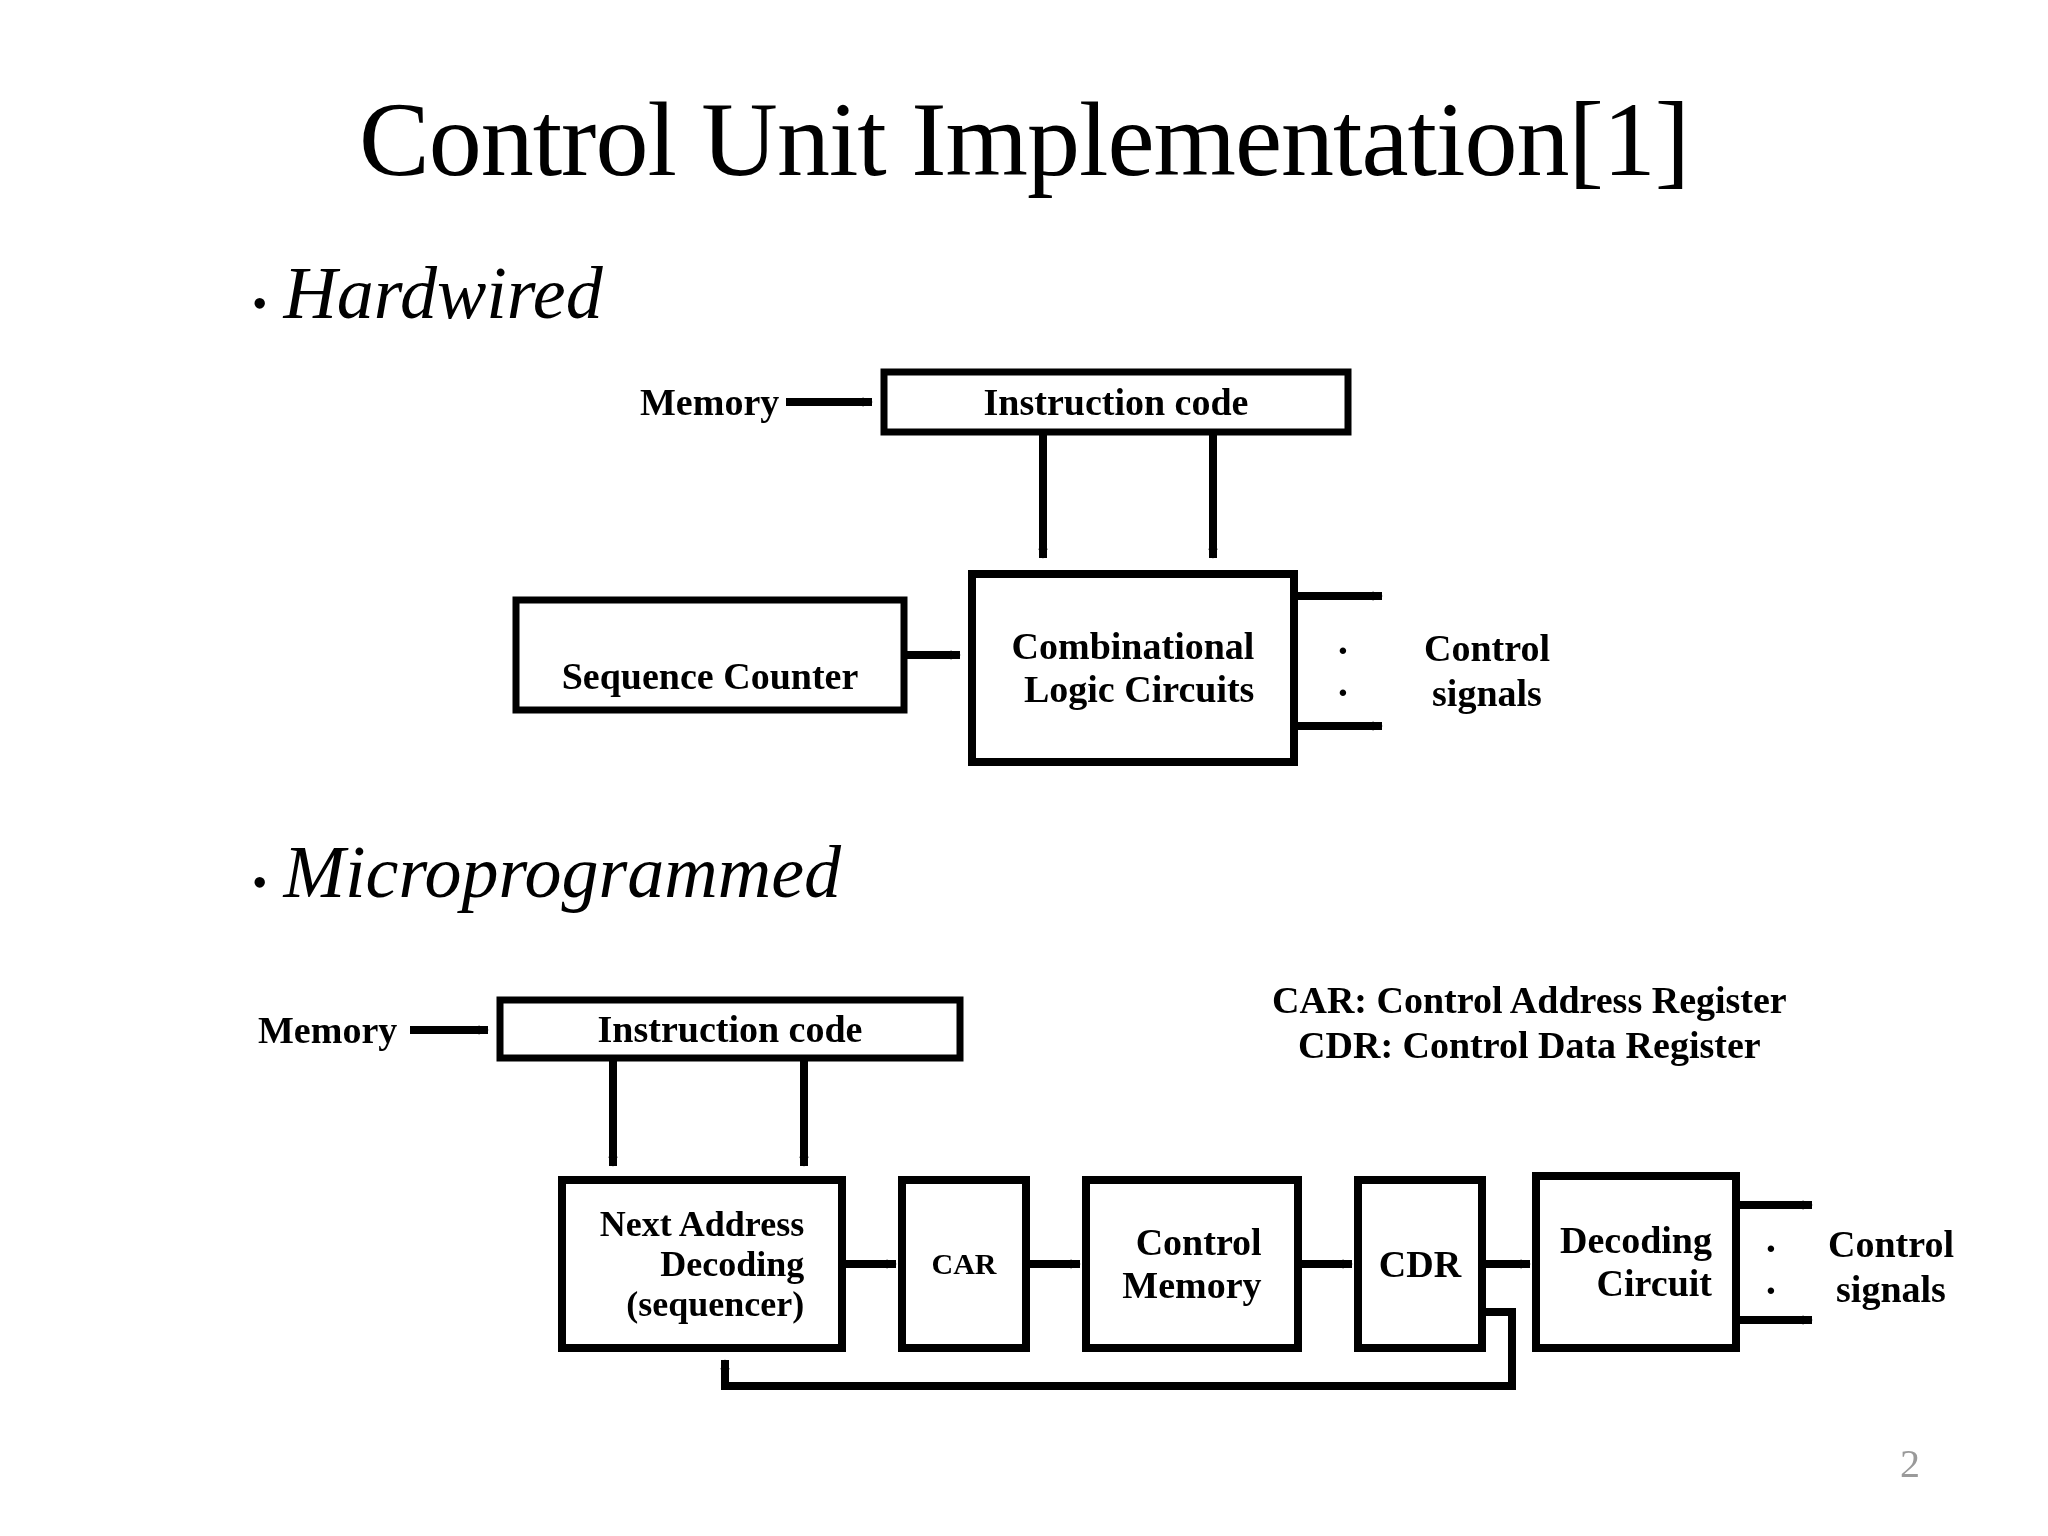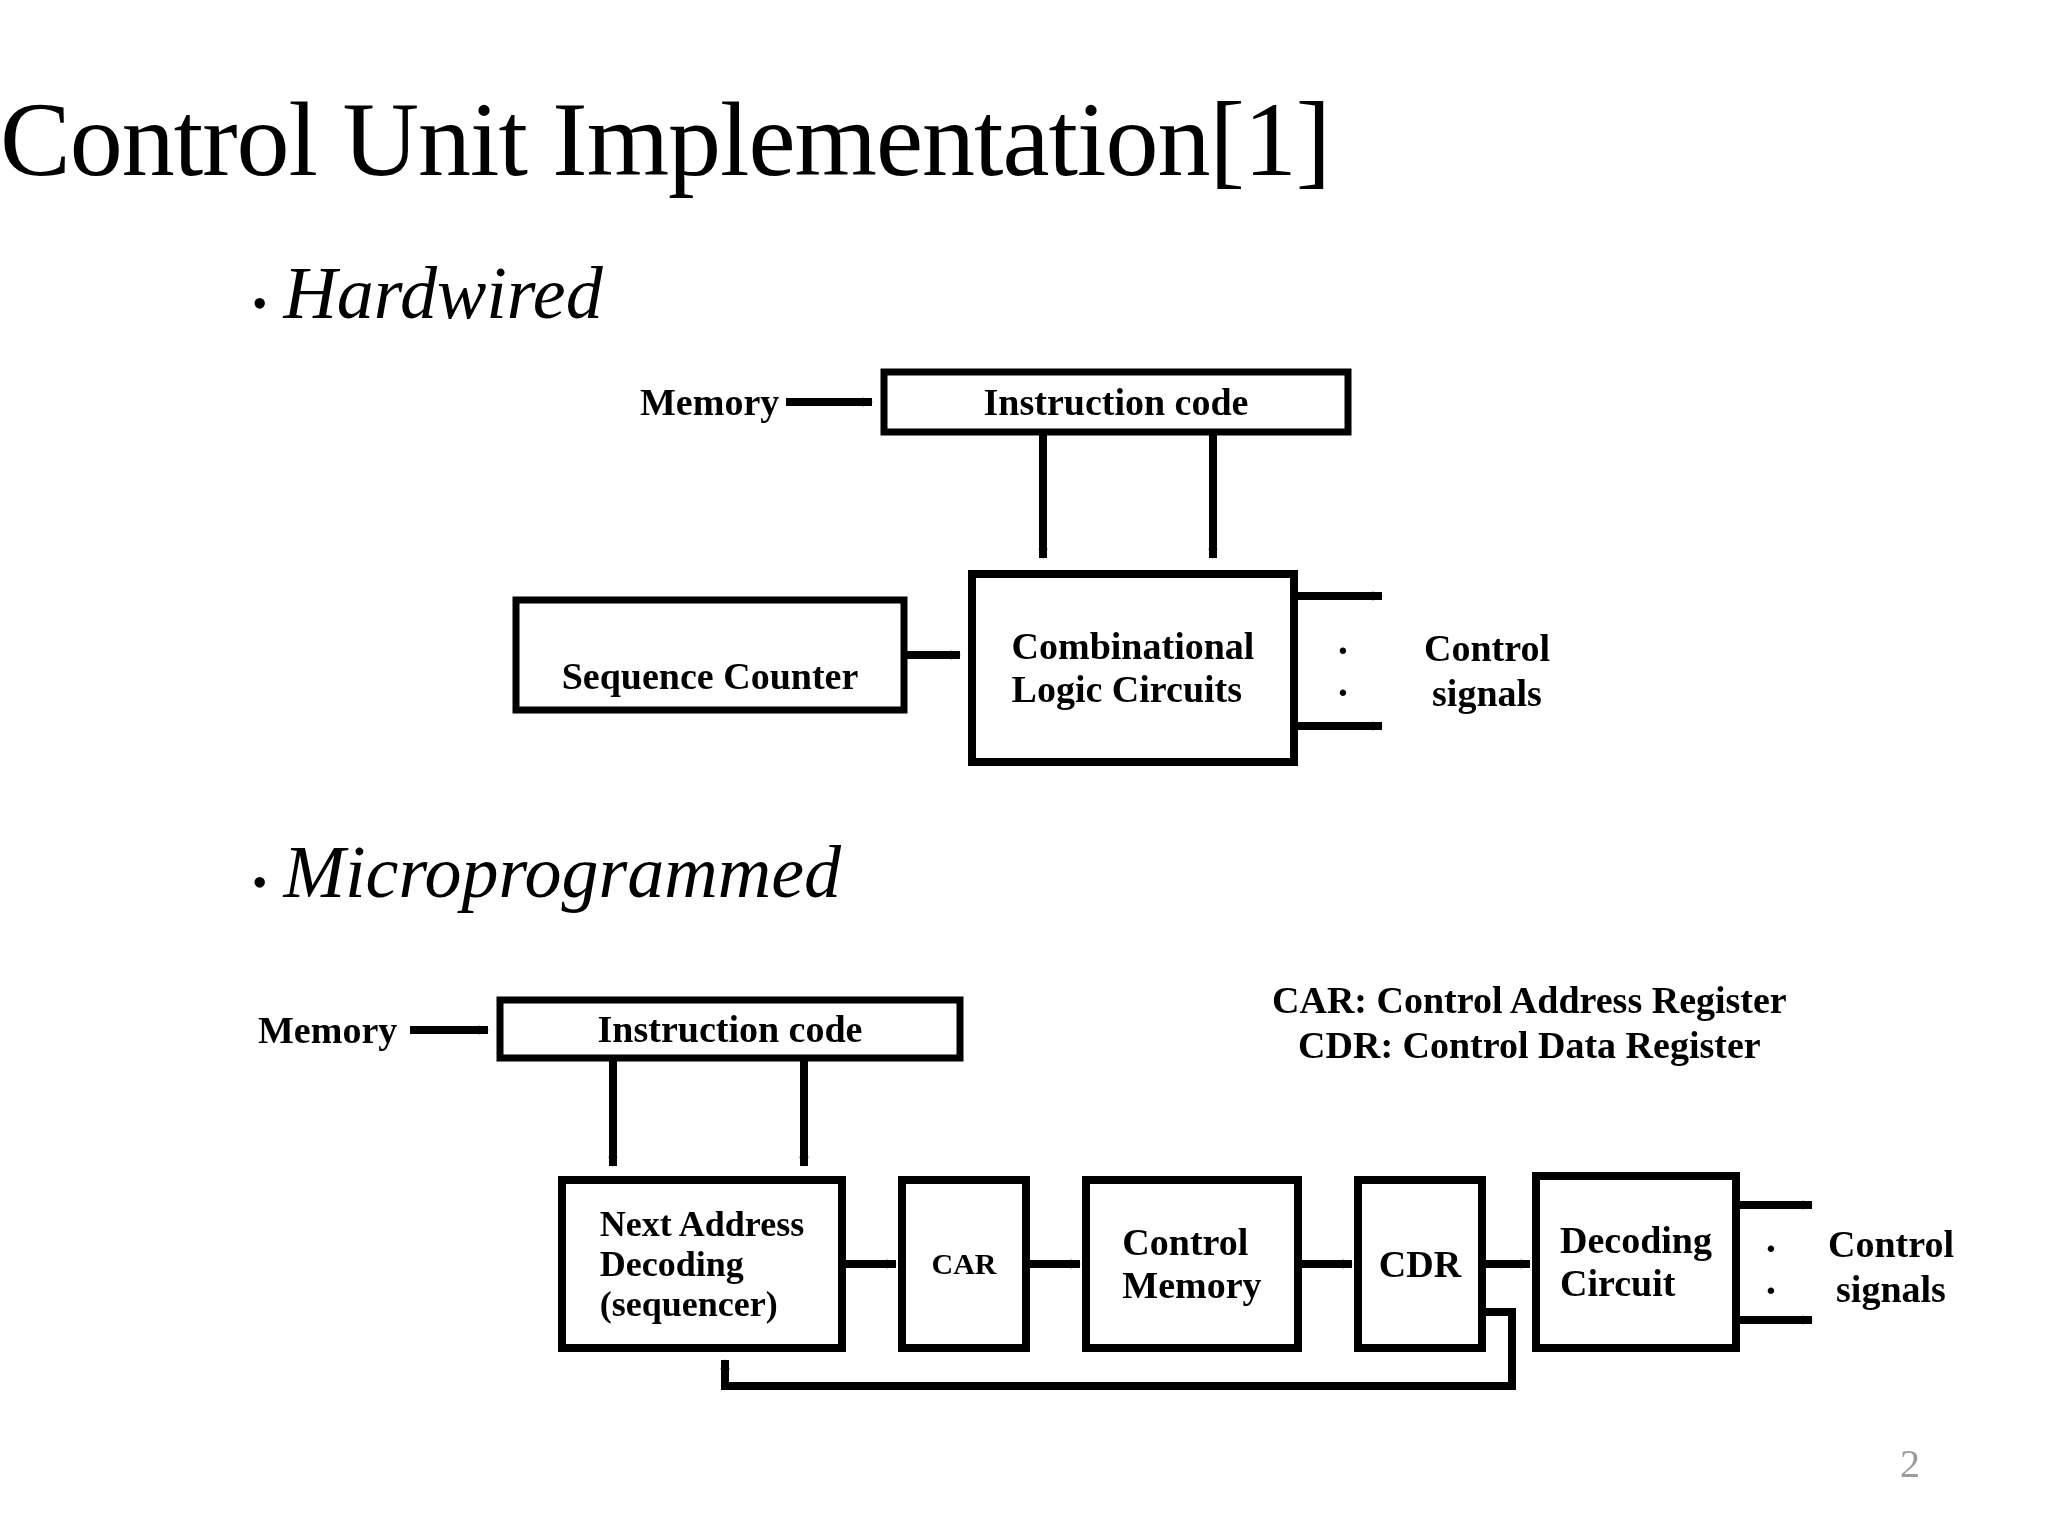--- a/index.html
+++ b/index.html
@@ -15,21 +15,21 @@
     font-family: "Liberation Serif", "DejaVu Serif", serif;
     color: #000000;
   }
 
   
   .slide-title {
     position: absolute;
     left: 0;
     top: 84px;
     width: 2048px;
-    text-align: left;
+    text-align: center;
     font-family: "Liberation Serif", "DejaVu Serif", serif;
     font-size: 106px;
     line-height: 1.05;
     font-weight: 400;
     letter-spacing: -1px;
     white-space: nowrap;
   }
 
   
   .bullet-row {
@@ -62,21 +62,21 @@
     pointer-events: none;
   }
   .diagram svg { display: block; }
 
   
   .box-label {
     position: absolute;
     display: flex;
     align-items: center;
     justify-content: center;
-    text-align: left;
+    text-align: right;
     font-family: "Liberation Serif", "DejaVu Serif", serif;
     font-weight: bold;
     line-height: 1.12;
     white-space: pre-line;
   }
 
   
   .free-label {
     position: absolute;
     font-family: "Liberation Serif", "DejaVu Serif", serif;

